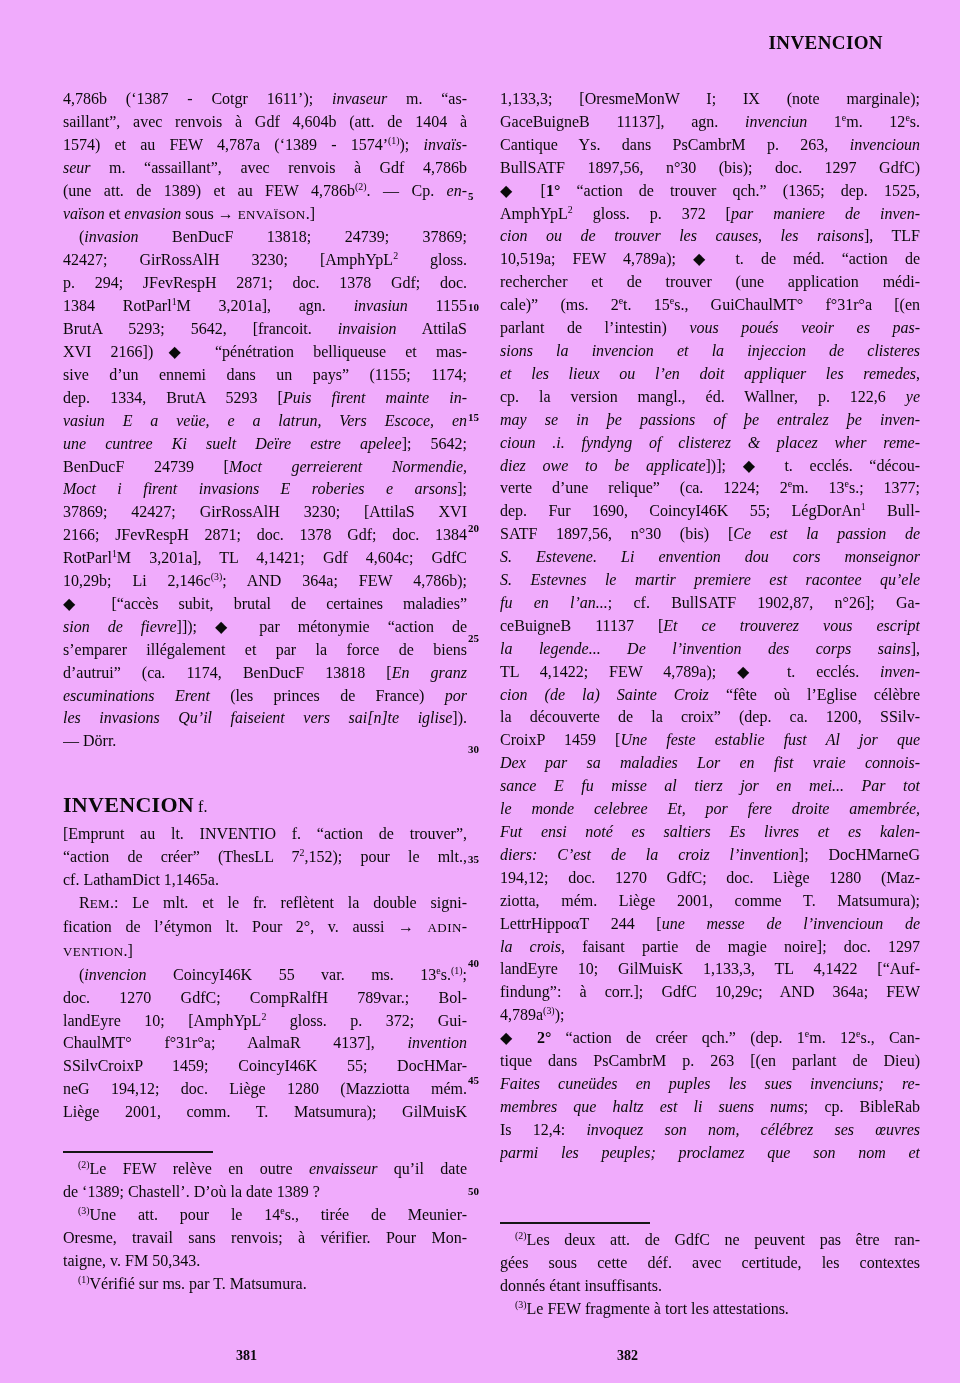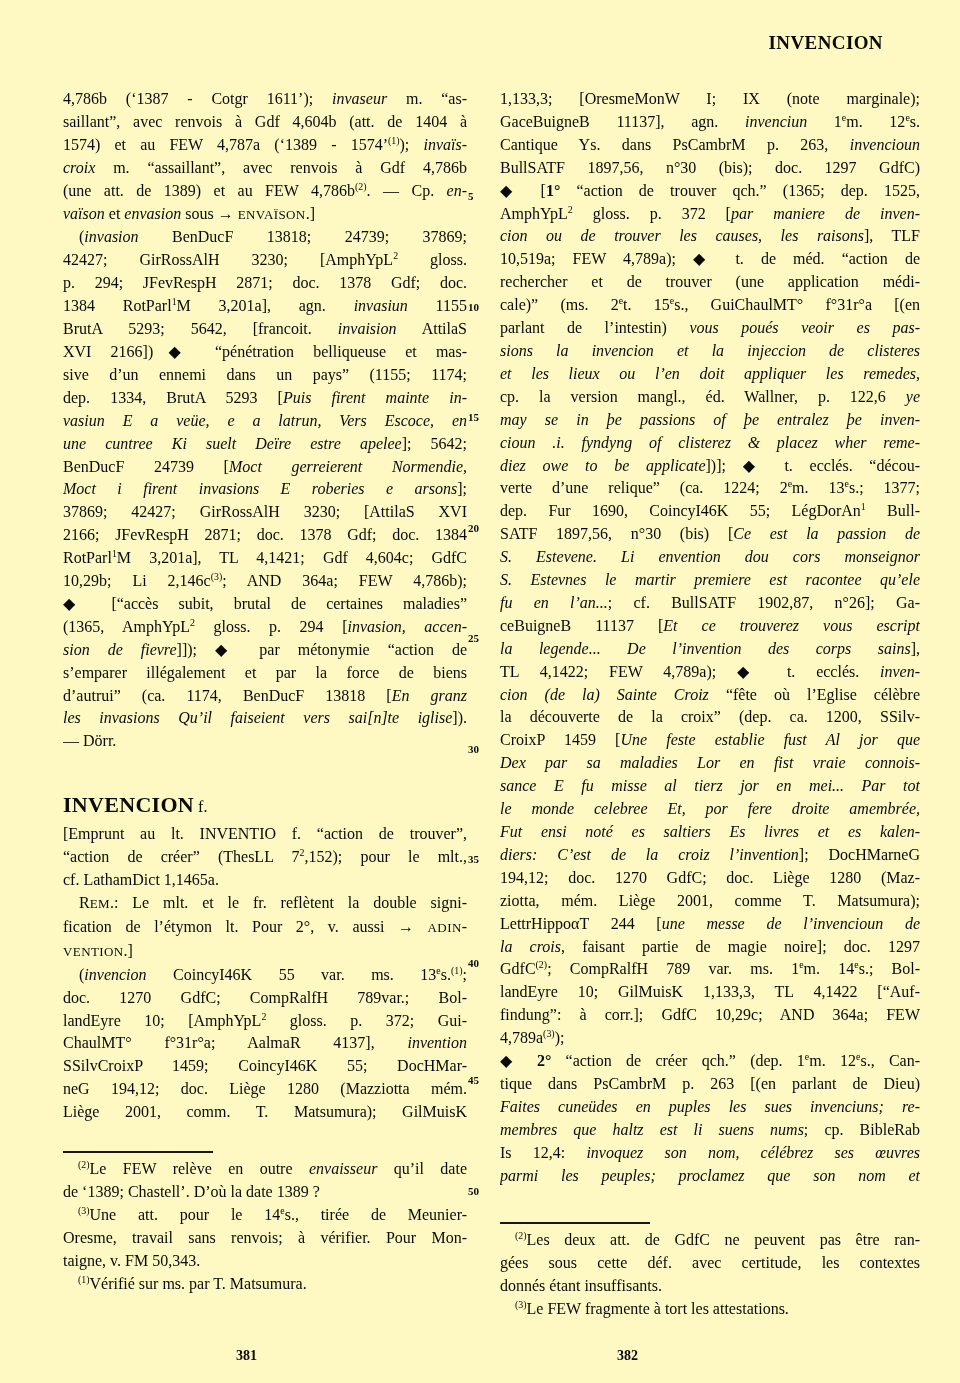--- a/index.html
+++ b/index.html
@@ -1,18 +1,18 @@
 <!DOCTYPE html>
 <html><head>
 <meta charset="utf-8">
 <style>
   html,body{margin:0;padding:0;background:#e8e8e6;}
   .page{
     position:relative;width:960px;height:1383px;margin:0 auto;
-    background:#fef9c3;color:#0a0a0a;
+    background:#f0abfc;color:#0a0a0a;
     font-family:"Liberation Serif","DejaVu Serif",serif;
     overflow:hidden;
   }
   .running-head{
     position:absolute;top:32px;right:77px;
     font-weight:bold;font-size:19px;letter-spacing:.4px;
   }
   .col{
     position:absolute;top:88px;height:1295px;
     font-size:16px;line-height:22.9px;
@@ -49,21 +49,21 @@
 </head>
 <body>
 
 <div class="page">
   <div class="running-head">INVENCION</div>
   <div class="col col-left" id="col-left">
       <div class="para">
         <div class="line">4,786b (‘1387 - Cotgr 1611’); <i>invaseur</i> m. “as-</div>
         <div class="line">saillant”, avec renvois à Gdf 4,604b (att. de 1404 à</div>
         <div class="line">1574) et au FEW 4,787a (‘1389 - 1574’<sup>(1)</sup>); <i>invaïs-</i></div>
-        <div class="line"><i>croix</i> m. “assaillant”, avec renvois à Gdf 4,786b</div>
+        <div class="line"><i>seur</i> m. “assaillant”, avec renvois à Gdf 4,786b</div>
         <div class="line">(une att. de 1389) et au FEW 4,786b<sup>(2)</sup>. — Cp. <i>en-</i></div>
         <div class="line endline"><i>vaïson</i> et <i>envasion</i> sous → <span class="sc">ENVAÏSON</span>.]</div>
       </div>
       <div class="para indent">
         <div class="line">(<i>invasion</i> BenDucF 13818; 24739; 37869;</div>
         <div class="line">42427; GirRossAlH 3230; [AmphYpL<sup>2</sup> gloss.</div>
         <div class="line">p. 294; JFevRespH 2871; doc. 1378 Gdf; doc.</div>
         <div class="line">1384 RotParl<sup>1</sup>M 3,201a], agn. <i>invasiun</i> 1155</div>
         <div class="line">BrutA 5293; 5642, [francoit. <i>invaision</i> AttilaS</div>
         <div class="line">XVI 2166])◆ “pénétration belliqueuse et mas-</div>
@@ -71,24 +71,24 @@
         <div class="line">dep. 1334, BrutA 5293 [<i>Puis firent mainte in-</i></div>
         <div class="line"><i>vasiun E a veüe, e a latrun, Vers Escoce, en</i></div>
         <div class="line"><i>une cuntree Ki suelt Deïre estre apelee</i>]; 5642;</div>
         <div class="line">BenDucF 24739 [<i>Moct gerreierent Normendie,</i></div>
         <div class="line"><i>Moct i firent invasions E roberies e arsons</i>];</div>
         <div class="line">37869; 42427; GirRossAlH 3230; [AttilaS XVI</div>
         <div class="line">2166; JFevRespH 2871; doc. 1378 Gdf; doc. 1384</div>
         <div class="line">RotParl<sup>1</sup>M 3,201a], TL 4,1421; Gdf 4,604c; GdfC</div>
         <div class="line">10,29b; Li 2,146c<sup>(3)</sup>; AND 364a; FEW 4,786b);</div>
         <div class="line">◆ [“accès subit, brutal de certaines maladies”</div>
-        <div class="line">(1365, AmphYpL<sup>2</sup> gloss. p. 294 [<i>invasion, accen-</i></div>
         <div class="line"><i>sion de fievre</i>]]); ◆ par métonymie “action de</div>
         <div class="line">s’emparer illégalement et par la force de biens</div>
         <div class="line">d’autrui” (ca. 1174, BenDucF 13818 [<i>En granz</i></div>
+        <div class="line"><i>escuminations Erent</i> (les princes de France) <i>por</i></div>
         <div class="line"><i>les invasions Qu’il faiseient vers sai[n]te iglise</i>]).</div>
         <div class="line endline">— Dörr.</div>
       </div>
       <div class="headword"><span class="hw">INVENCION</span><span class="pos"> f.</span></div>
       <div class="para">
         <div class="line">[Emprunt au lt. INVENTIO f. “action de trouver”,</div>
         <div class="line">“action de créer” (ThesLL 7<sup>2</sup>,152); pour le mlt.,</div>
         <div class="line endline">cf. LathamDict 1,1465a.</div>
       </div>
       <div class="para indent">
@@ -154,21 +154,20 @@
         <div class="line">CroixP 1459 [<i>Une feste establie fust Al jor que</i></div>
         <div class="line"><i>Dex par sa maladies Lor en fist vraie connois-</i></div>
         <div class="line"><i>sance E fu misse al tierz jor en mei... Par tot</i></div>
         <div class="line"><i>le monde celebree Et, por fere droite amembrée,</i></div>
         <div class="line"><i>Fut ensi noté es saltiers Es livres et es kalen-</i></div>
         <div class="line"><i>diers: C’est de la croiz l’invention</i>]; DocHMarneG</div>
         <div class="line">194,12; doc. 1270 GdfC; doc. Liège 1280 (Maz-</div>
         <div class="line">ziotta, mém. Liège 2001, comme T. Matsumura);</div>
         <div class="line">LettrHippoαT 244 [<i>une messe de l’invencioun de</i></div>
         <div class="line"><i>la crois</i>, faisant partie de magie noire]; doc. 1297</div>
-        <div class="line">GdfC<sup>(2)</sup>; CompRalfH 789 var. ms. 1<sup>e</sup>m. 14<sup>e</sup>s.; Bol-</div>
         <div class="line">landEyre 10; GilMuisK 1,133,3, TL 4,1422 [“Auf-</div>
         <div class="line">findung”: à corr.]; GdfC 10,29c; AND 364a; FEW</div>
         <div class="line endline">4,789a<sup>(3)</sup>);</div>
       </div>
       <div class="para">
         <div class="line">◆ <b>2°</b> “action de créer qch.” (dep. 1<sup>e</sup>m. 12<sup>e</sup>s., Can-</div>
         <div class="line">tique dans PsCambrM p. 263 [(en parlant de Dieu)</div>
         <div class="line"><i>Faites cuneüdes en puples les sues invenciuns; re-</i></div>
         <div class="line"><i>membres que haltz est li suens nums</i>; cp. BibleRab</div>
         <div class="line">Is 12,4: <i>invoquez son nom, célébrez ses œuvres</i></div>

